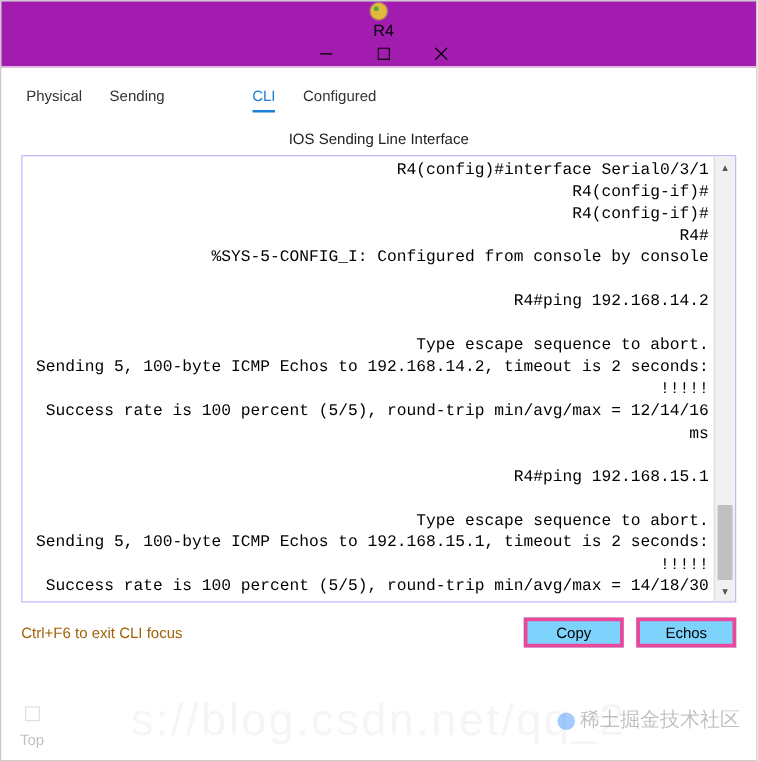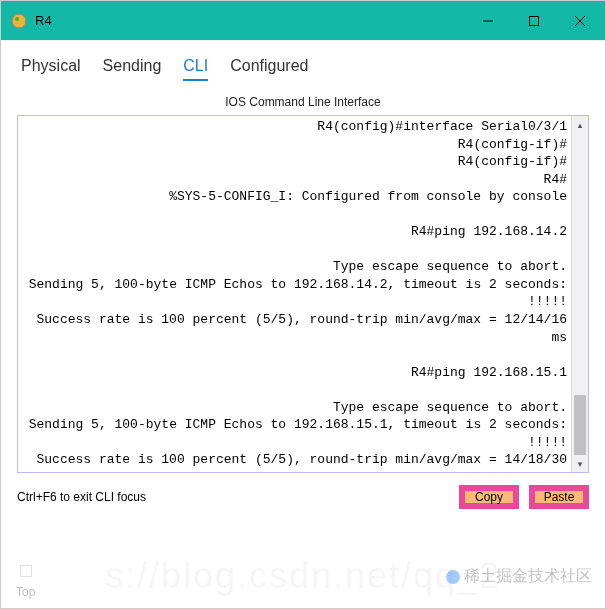--- a/index.html
+++ b/index.html
@@ -7,26 +7,27 @@
     margin: 0;
     font-family: "Segoe UI", Tahoma, sans-serif;
     font-size: 12px;
     background: #fff;
     width: 606px;
     height: 609px;
     overflow: hidden;
     border: 1px solid #ccc;
   }
   .titlebar {
-    height: 40px;
+    height: 53px;
     display: flex;
     align-items: center;
     padding: 0 2px 0 10px;
-    background: #14b8a6;
+    background: #a21caf;
     border-bottom: 1px solid #eee;
+    flex-direction: column;
   }
   .titlebar .app-icon {
     width: 16px; height: 16px; margin-right: 8px;
     display: flex; align-items: center; justify-content: center;
   }
   .titlebar .title {
     flex: 1;
     font-size: 13px;
     color: #000;
   }
@@ -41,31 +42,32 @@
     justify-content: center;
     color: #222;
   }
   .win-btn svg { width: 10px; height: 10px; }
   .content {
     padding: 10px 16px 0 16px;
   }
   .tabs {
     display: flex;
     gap: 22px;
-    font-size: 16px;
+    font-size: 12px;
     padding: 4px 4px 8px 4px;
   }
   .tab {
     color: #333;
     padding: 2px 0 4px 0;
     cursor: default;
   }
   .tab.active {
     color: #1a7fd6;
     border-bottom: 2px solid #1a7fd6;
+    margin-left: 48px;
   }
   .panel-title {
     text-align: center;
     font-size: 12px;
     color: #222;
     margin: 6px 0 6px 0;
   }
   .terminal-wrap {
     border: 1px solid #c4b5fd;
     background: #fff;
@@ -111,27 +113,27 @@
   }
   .bottom-row {
     display: flex;
     align-items: center;
     margin-top: 12px;
     gap: 10px;
   }
   .hint {
     flex: 1;
     font-size: 12px;
-    color: #000000;
+    color: #a16207;
   }
   .btn {
-    width: 60px;
+    width: 80px;
     height: 24px;
-    background: #fdba74;
-    border: 6px solid #ec4899;
+    background: #7dd3fc;
+    border: 3px solid #ec4899;
     font-size: 12px;
     display: flex;
     align-items: center;
     justify-content: center;
     cursor: default;
   }
   .footer {
     position: absolute;
     left: 16px;
     bottom: 10px;
@@ -203,21 +205,21 @@
 </div>
 
 <div class="content">
   <div class="tabs">
     <div class="tab">Physical</div>
     <div class="tab">Sending</div>
     <div class="tab active">CLI</div>
     <div class="tab">Configured</div>
   </div>
 
-  <div class="panel-title">IOS Command Line Interface</div>
+  <div class="panel-title">IOS Sending Line Interface</div>
 
   <div class="terminal-wrap">
     <div class="terminal">R4(config)#interface Serial0/3/1
 R4(config-if)#
 R4(config-if)#
 R4#
 %SYS-5-CONFIG_I: Configured from console by console
 
 R4#ping 192.168.14.2
 
@@ -239,21 +241,21 @@
       <div class="track">
         <div class="thumb"></div>
       </div>
       <div class="arrow">▾</div>
     </div>
   </div>
 
   <div class="bottom-row">
     <div class="hint">Ctrl+F6 to exit CLI focus</div>
     <div class="btn">Copy</div>
-    <div class="btn">Paste</div>
+    <div class="btn">Echos</div>
   </div>
 </div>
 
 <div class="bg-text">s://blog.csdn.net/qq_2</div>
 
 <div class="footer">
   <div class="box"></div>
   <span>Top</span>
 </div>
 

